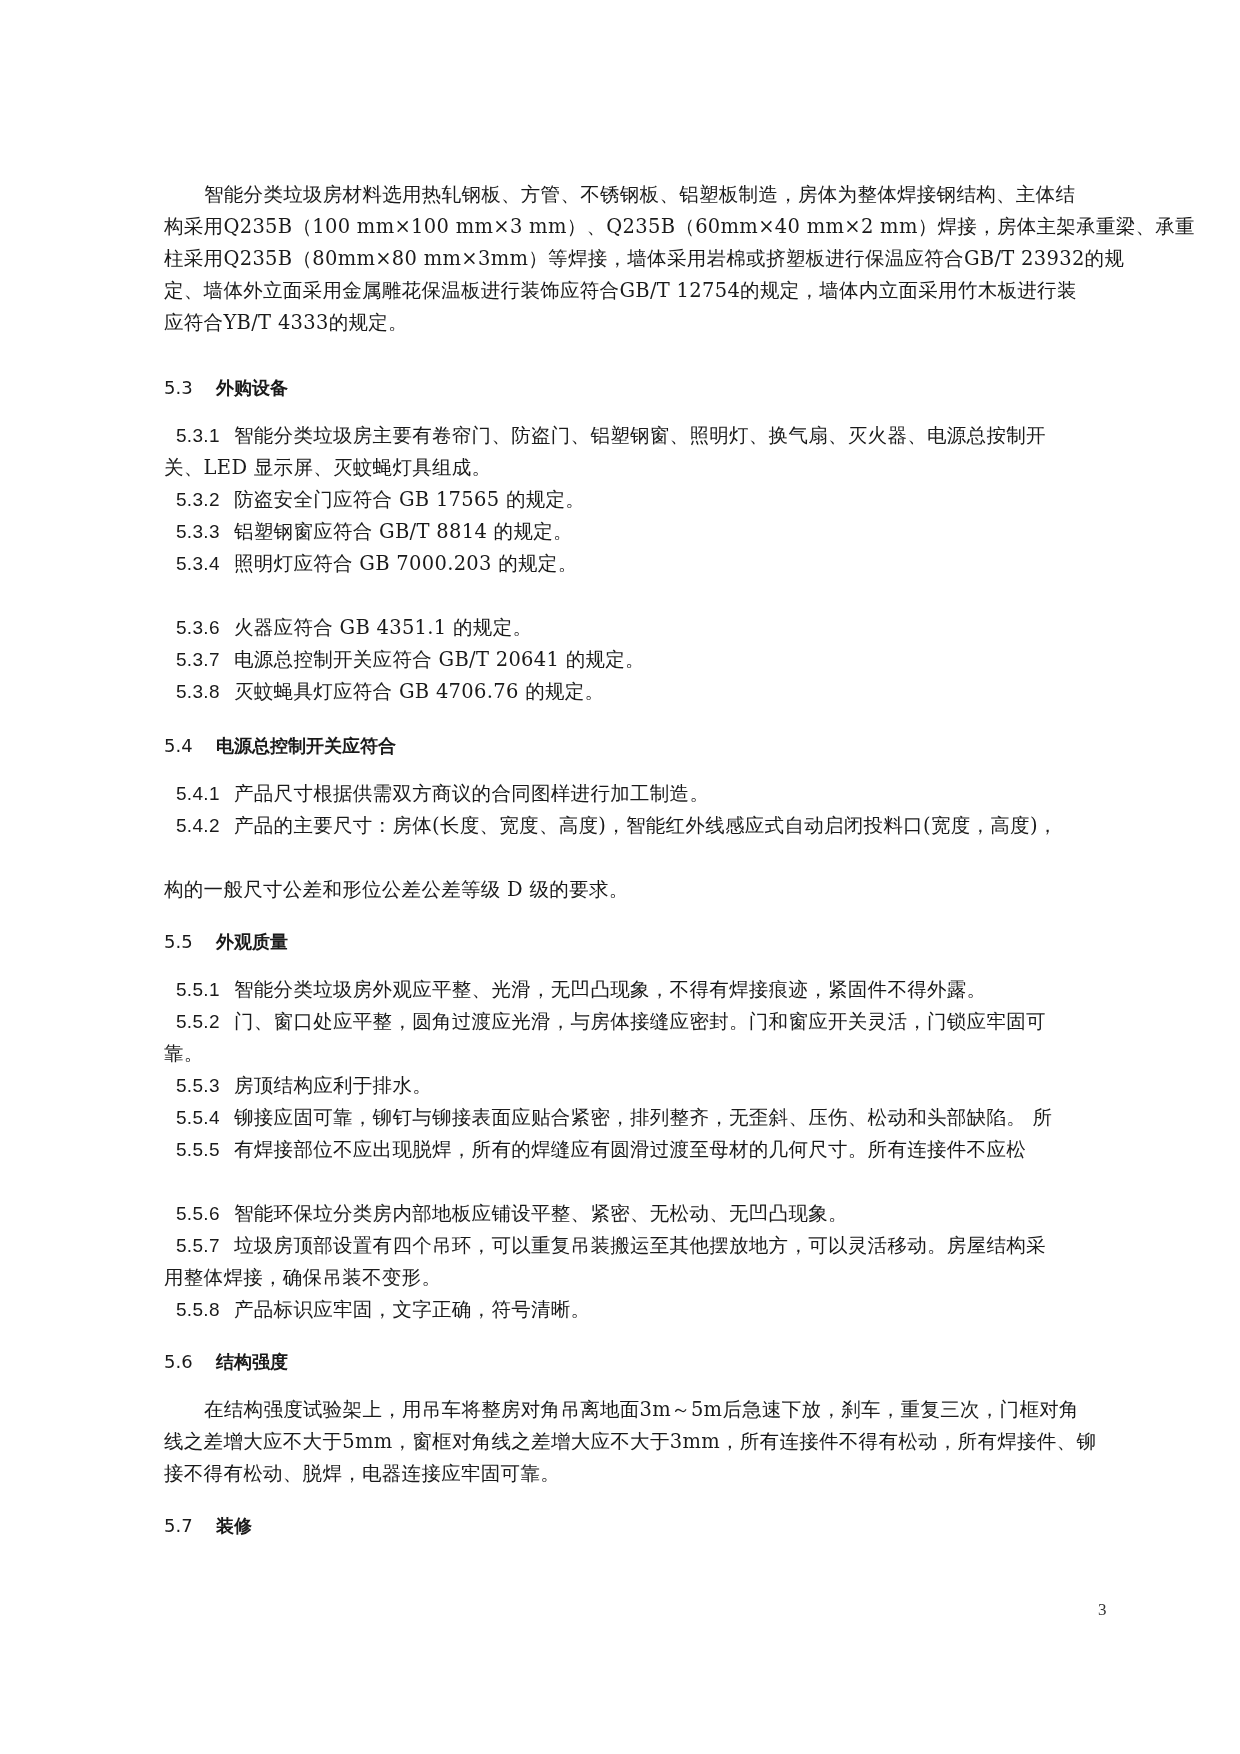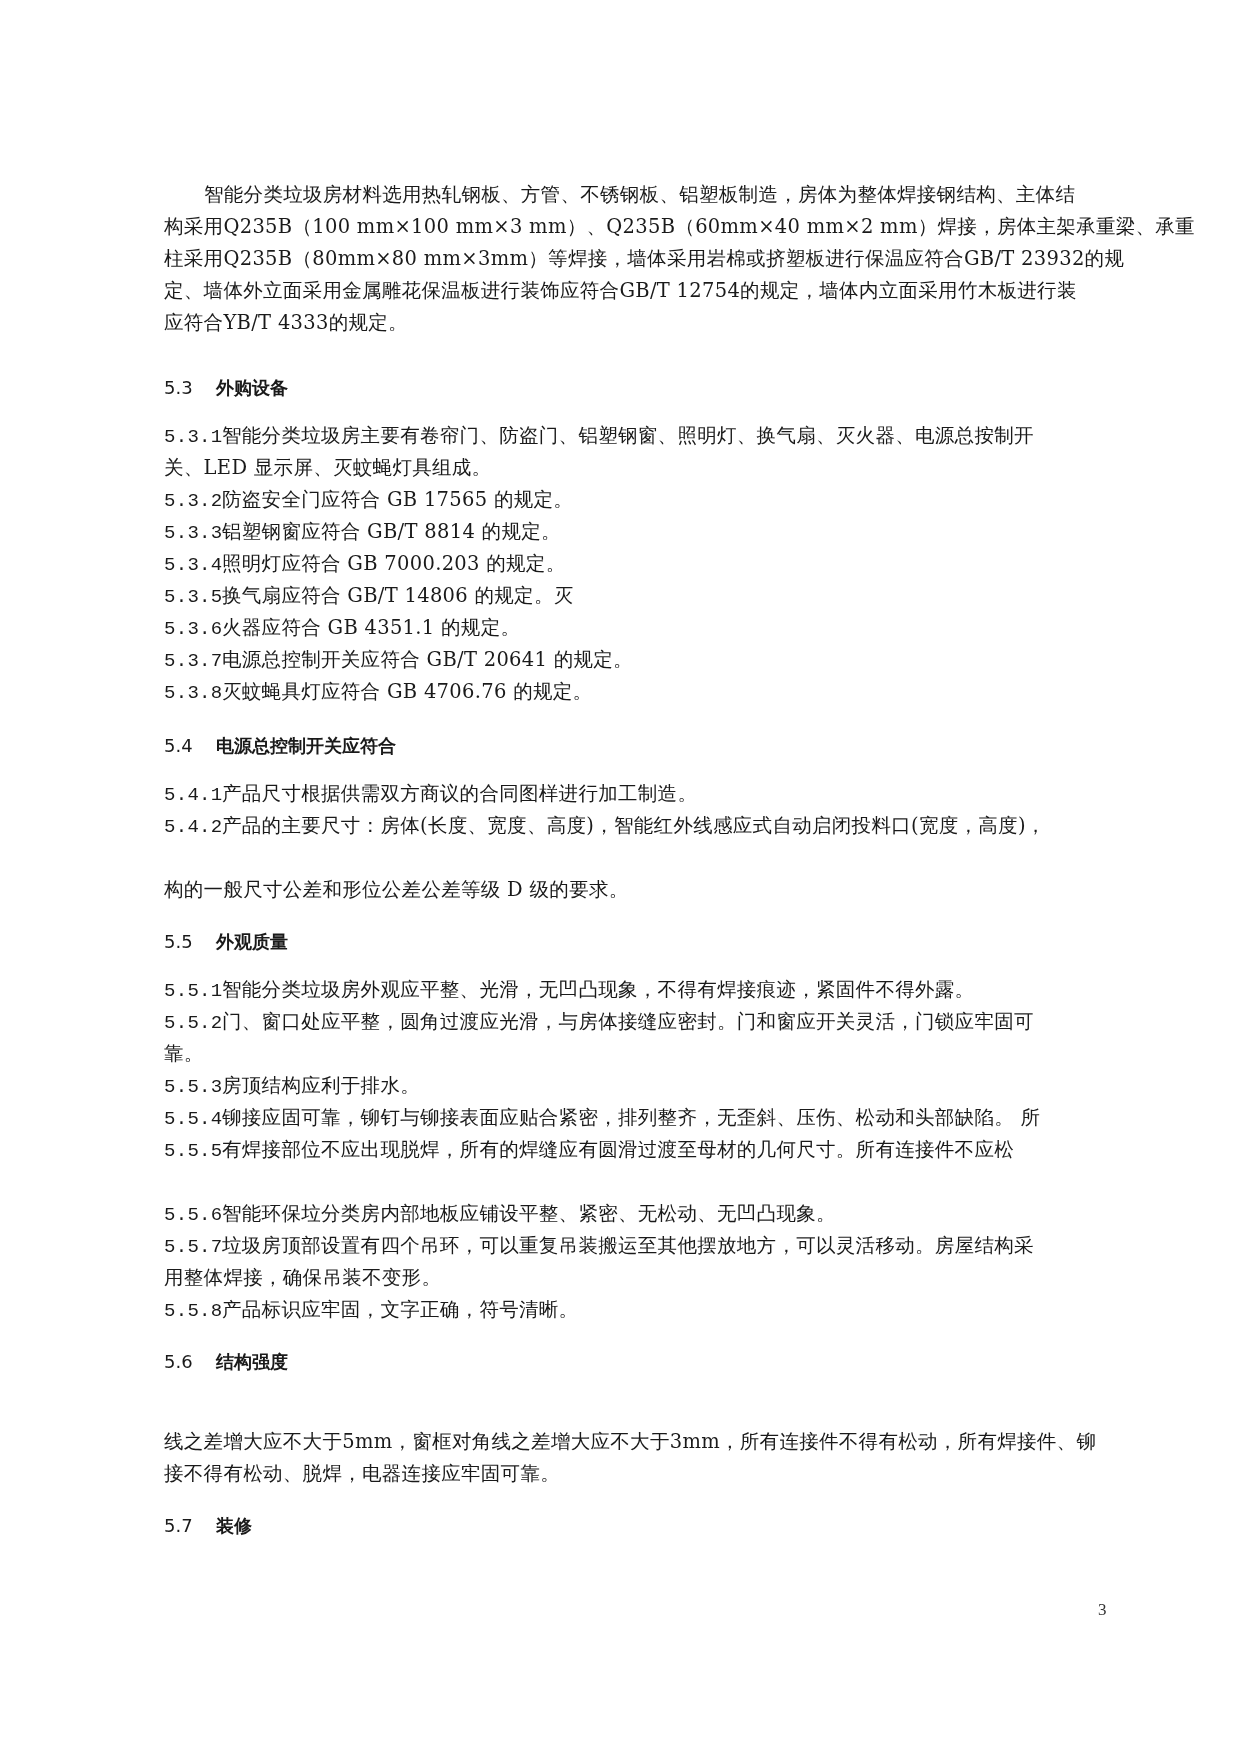--- a/index.html
+++ b/index.html
@@ -9,22 +9,23 @@
       color: #1a1a1a;
     }
     .page { position: absolute; left: 12px; top: 0; width: 1240px; height: 1413px; }
     .line {
       position: absolute; left: 152px; white-space: nowrap;
       font-size: 19.5px; line-height: 24px; letter-spacing: 0.3px;
     }
     .indent { left: 192px; }
     .num {
       display: inline-block; width: 58px;
-      font-family: Liberation Mono, monospace;
+      font-family: Liberation Sans, sans-serif;
       font-size: 19px;
+      margin-left: 12px;
     }
     .heading {
       position: absolute; left: 152px; white-space: nowrap;
       font-family: "DejaVu Sans", "Liberation Sans", sans-serif;
       font-size: 18px; line-height: 24px; font-weight: bold;
     }
     .heading .hnum { display: inline-block; width: 52px; font-weight: normal; }
     .page-number {
       position: absolute; left: 1086px; top: 1600px;
       font-family: "Liberation Serif", serif; font-size: 17px; color: #333;
@@ -44,21 +45,20 @@
   </div>
 
   <div class="heading" style="top:376px">
     <span class="hnum">5.3</span><span>外购设备</span>
   </div>
   <div class="line" style="top:424px"><span class="num">5.3.1</span><span>智能分类垃圾房主要有卷帘门、防盗门、铝塑钢窗、照明灯、换气扇、灭火器、电源总按制开</span></div>
   <div class="line" style="top:456px">关、LED 显示屏、灭蚊蝇灯具组成。</div>
   <div class="line" style="top:488px"><span class="num">5.3.2</span><span>防盗安全门应符合 GB 17565 的规定。</span></div>
   <div class="line" style="top:520px"><span class="num">5.3.3</span><span>铝塑钢窗应符合 GB/T 8814 的规定。</span></div>
   <div class="line" style="top:552px"><span class="num">5.3.4</span><span>照明灯应符合 GB 7000.203 的规定。</span></div>
-  <div class="line" style="top:584px"><span class="num">5.3.5</span><span>换气扇应符合 GB/T 14806 的规定。灭</span></div>
   <div class="line" style="top:616px"><span class="num">5.3.6</span><span>火器应符合 GB 4351.1 的规定。</span></div>
   <div class="line" style="top:648px"><span class="num">5.3.7</span><span>电源总控制开关应符合 GB/T 20641 的规定。</span></div>
   <div class="line" style="top:680px"><span class="num">5.3.8</span><span>灭蚊蝇具灯应符合 GB 4706.76 的规定。</span></div>
 
   <div class="heading" style="top:734px">
     <span class="hnum">5.4</span><span>电源总控制开关应符合</span>
   </div>
   <div class="line" style="top:782px"><span class="num">5.4.1</span><span>产品尺寸根据供需双方商议的合同图样进行加工制造。</span></div>
   <div class="line" style="top:814px"><span class="num">5.4.2</span><span>产品的主要尺寸：房体(长度、宽度、高度)，智能红外线感应式自动启闭投料口(宽度，高度)，</span></div>
   <div class="line" style="top:878px">构的一般尺寸公差和形位公差公差等级 D 级的要求。</div>
@@ -73,20 +73,21 @@
   <div class="line" style="top:1106px"><span class="num">5.5.4</span><span>铆接应固可靠，铆钉与铆接表面应贴合紧密，排列整齐，无歪斜、压伤、松动和头部缺陷。 所</span></div>
   <div class="line" style="top:1138px"><span class="num">5.5.5</span><span>有焊接部位不应出现脱焊，所有的焊缝应有圆滑过渡至母材的几何尺寸。所有连接件不应松</span></div>
   <div class="line" style="top:1202px"><span class="num">5.5.6</span><span>智能环保垃分类房内部地板应铺设平整、紧密、无松动、无凹凸现象。</span></div>
   <div class="line" style="top:1234px"><span class="num">5.5.7</span><span>垃圾房顶部设置有四个吊环，可以重复吊装搬运至其他摆放地方，可以灵活移动。房屋结构采</span></div>
   <div class="line" style="top:1266px">用整体焊接，确保吊装不变形。</div>
   <div class="line" style="top:1298px"><span class="num">5.5.8</span><span>产品标识应牢固，文字正确，符号清晰。</span></div>
 
   <div class="heading" style="top:1350px">
     <span class="hnum">5.6</span><span>结构强度</span>
   </div>
+  <div class="line indent" style="top:1398px">在结构强度试验架上，用吊车将整房对角吊离地面3m～5m后急速下放，刹车，重复三次，门框对角</div>
   <div class="line" style="top:1430px">线之差增大应不大于5mm，窗框对角线之差增大应不大于3mm，所有连接件不得有松动，所有焊接件、铆</div>
   <div class="line" style="top:1462px">接不得有松动、脱焊，电器连接应牢固可靠。</div>
 
   <div class="heading" style="top:1514px">
     <span class="hnum">5.7</span><span>装修</span>
   </div>
 
   <div class="page-number">3</div>
 </div>
 

